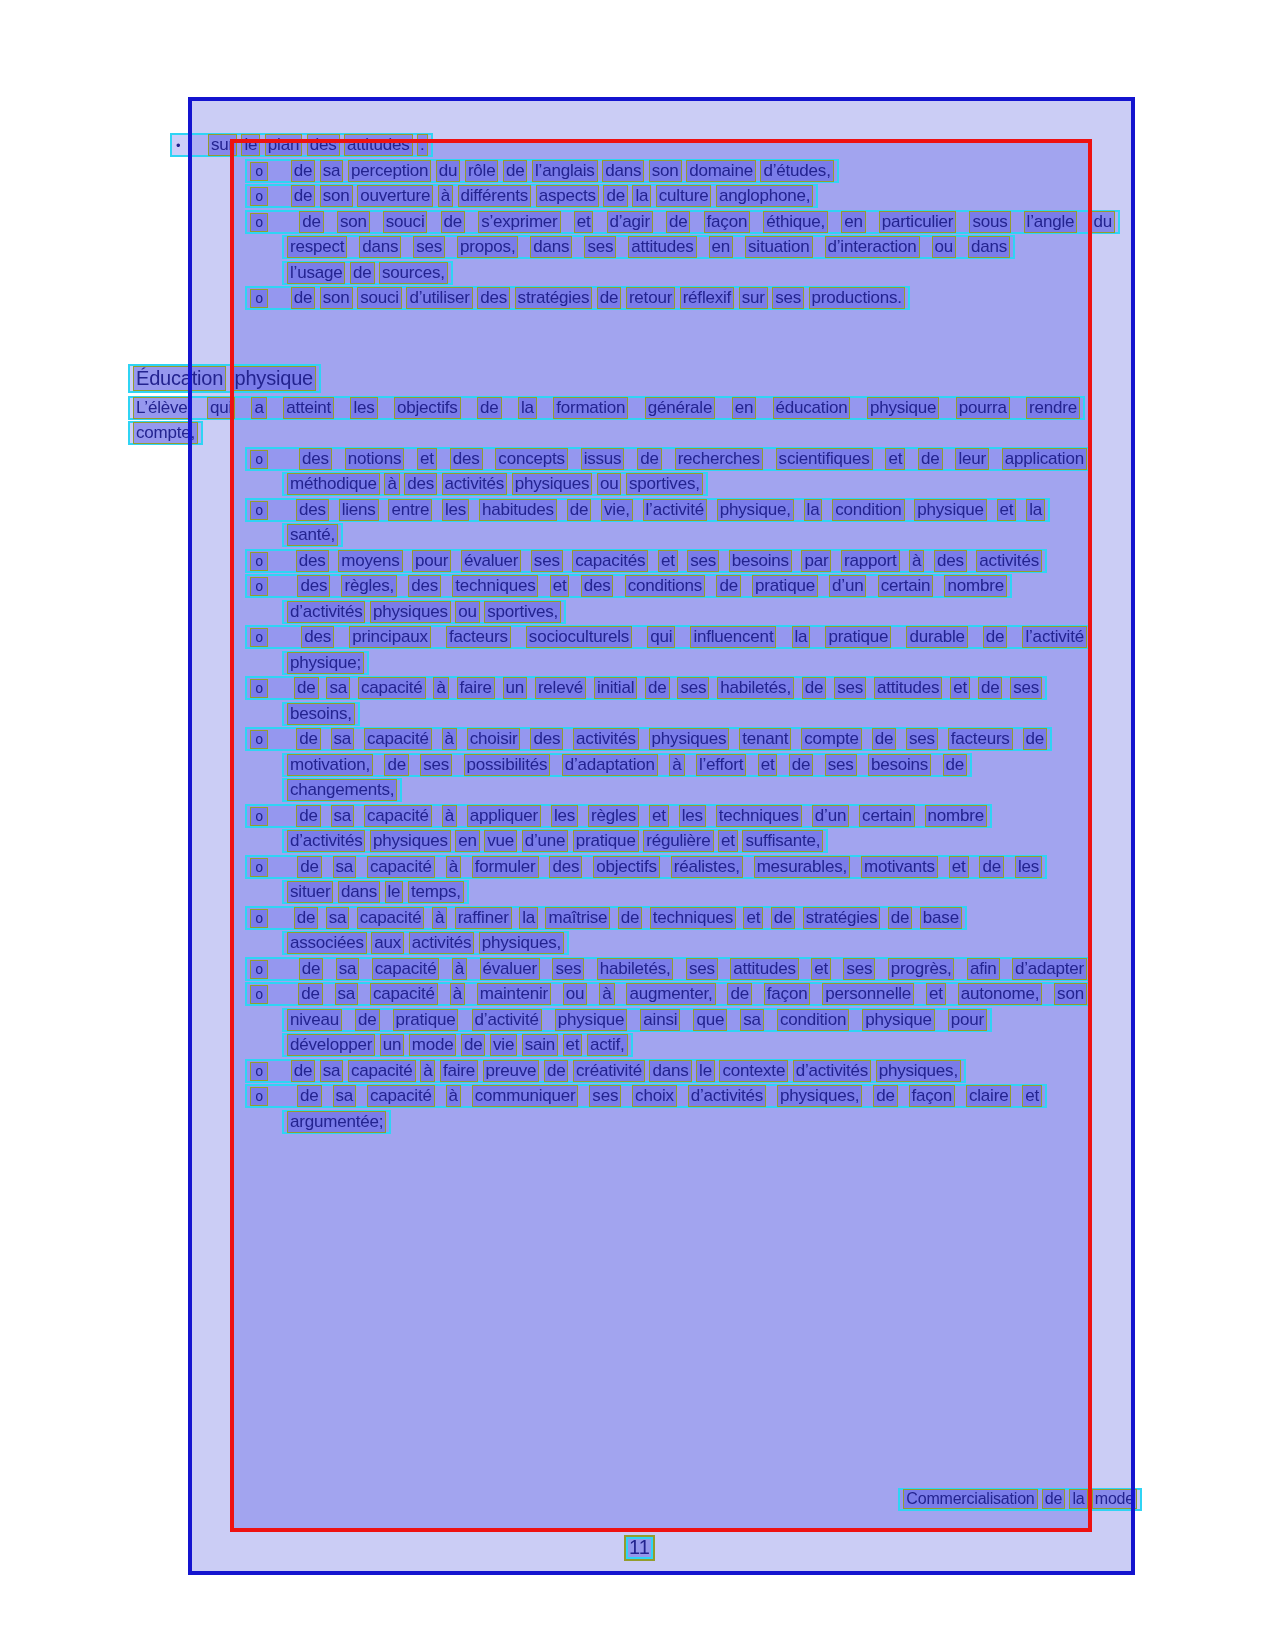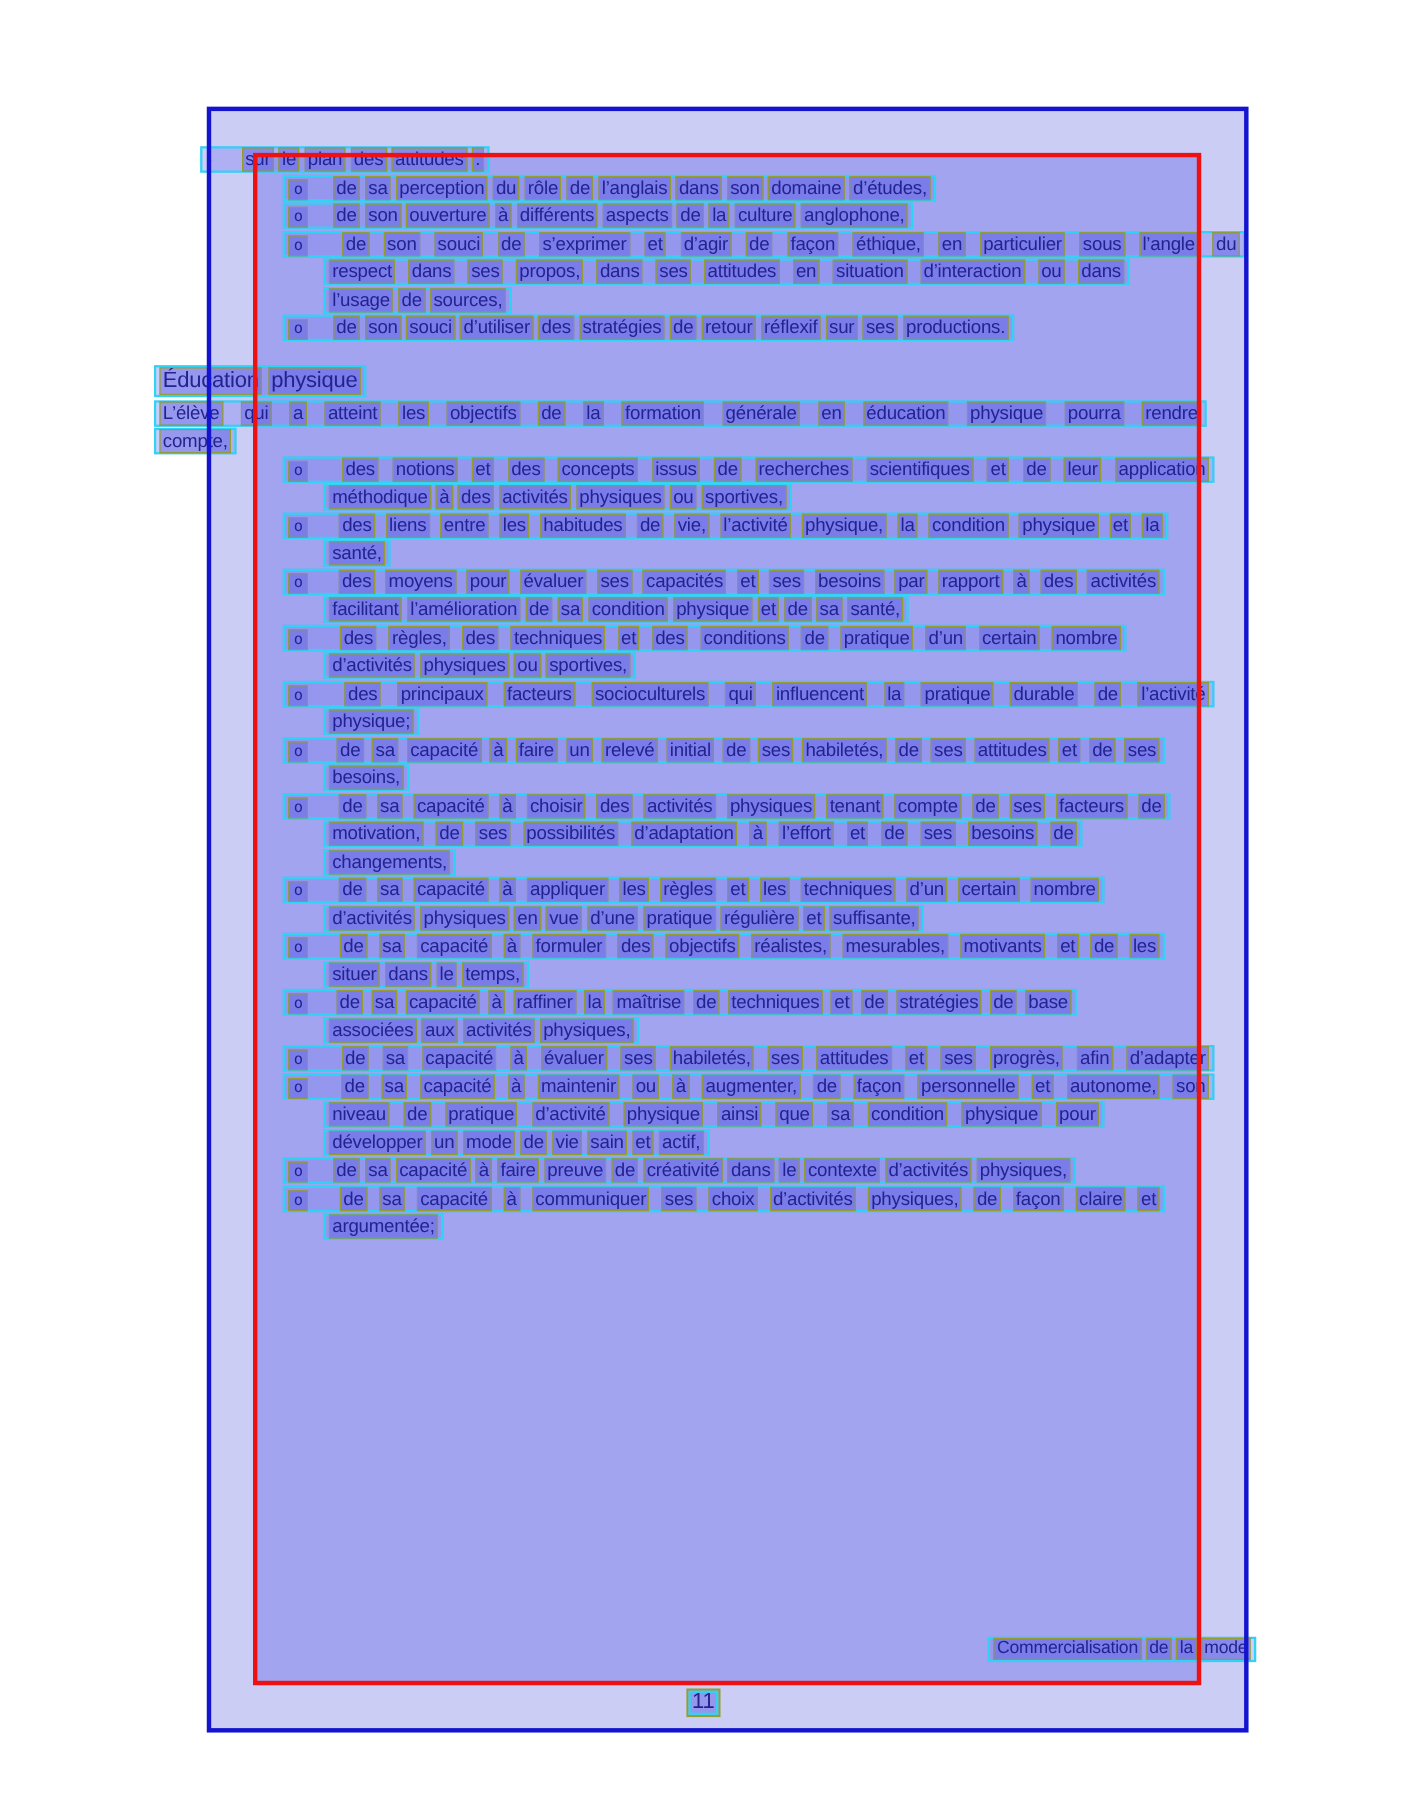--- a/index.html
+++ b/index.html
@@ -19,21 +19,21 @@
   .block-overlay{
     position:absolute;left:230px;top:139px;width:862px;height:1393px;
     background:var(--block-overlay);z-index:6;
   }
   .red-box{
     position:absolute;left:230px;top:139px;width:862px;height:1393px;
     border:4px solid var(--region-border);box-sizing:border-box;z-index:30;
     pointer-events:none;background:transparent;
   }
   .content{position:absolute;left:0;top:133px;width:1275px;z-index:20;}
-  .row{height:25.5px;position:relative;padding-left:12px;}
+  .row{height:25.5px;position:relative;}
   .hrow{height:30px;}
   .line-box{
     display:inline-block;vertical-align:top;box-sizing:border-box;
     border:2px solid var(--line-border);background:var(--line-fill);
     white-space:nowrap;padding:0 3px;height:24px;line-height:19px;
     font-size:17px;color:var(--text);letter-spacing:-0.2px;
   }
   .hrow .line-box{height:29px;line-height:24px;font-size:20px;}
   .just{text-align:justify;text-align-last:justify;}
   .w{
@@ -66,29 +66,28 @@
   <div class="doc-page"></div>
   <div class="block-overlay"></div>
   <div class="content">
       <div class="row"><div class="line-box" style="margin-left: 170px;"><span class="bmark">•</span><span class="tab1"></span> <span class="w">sur</span> <span class="w">le</span> <span class="w">plan</span> <span class="w">des</span> <span class="w">attitudes</span> <span class="w">:</span></div></div>
       <div class="row"><div class="line-box" style="margin-left: 245px;"><span class="omark">o</span><span class="tab"></span> <span class="w">de</span> <span class="w">sa</span> <span class="w">perception</span> <span class="w">du</span> <span class="w">rôle</span> <span class="w">de</span> <span class="w">l’anglais</span> <span class="w">dans</span> <span class="w">son</span> <span class="w">domaine</span> <span class="w">d’études,</span></div></div>
       <div class="row"><div class="line-box" style="margin-left: 245px;"><span class="omark">o</span><span class="tab"></span> <span class="w">de</span> <span class="w">son</span> <span class="w">ouverture</span> <span class="w">à</span> <span class="w">différents</span> <span class="w">aspects</span> <span class="w">de</span> <span class="w">la</span> <span class="w">culture</span> <span class="w">anglophone,</span></div></div>
       <div class="row"><div class="line-box just" style="margin-left: 245px; width: 875px;"><span class="omark">o</span><span class="tab"></span> <span class="w">de</span> <span class="w">son</span> <span class="w">souci</span> <span class="w">de</span> <span class="w">s’exprimer</span> <span class="w">et</span> <span class="w">d’agir</span> <span class="w">de</span> <span class="w">façon</span> <span class="w">éthique,</span> <span class="w">en</span> <span class="w">particulier</span> <span class="w">sous</span> <span class="w">l’angle</span> <span class="w">du</span></div></div>
       <div class="row"><div class="line-box just" style="margin-left: 282px; width: 733px;"><span class="w">respect</span> <span class="w">dans</span> <span class="w">ses</span> <span class="w">propos,</span> <span class="w">dans</span> <span class="w">ses</span> <span class="w">attitudes</span> <span class="w">en</span> <span class="w">situation</span> <span class="w">d’interaction</span> <span class="w">ou</span> <span class="w">dans</span></div></div>
       <div class="row"><div class="line-box" style="margin-left: 282px;"><span class="w">l’usage</span> <span class="w">de</span> <span class="w">sources,</span></div></div>
       <div class="row"><div class="line-box" style="margin-left: 245px;"><span class="omark">o</span><span class="tab"></span> <span class="w">de</span> <span class="w">son</span> <span class="w">souci</span> <span class="w">d’utiliser</span> <span class="w">des</span> <span class="w">stratégies</span> <span class="w">de</span> <span class="w">retour</span> <span class="w">réflexif</span> <span class="w">sur</span> <span class="w">ses</span> <span class="w">productions.</span></div></div>
-      <div class="row hrow" style="margin-top: 20px; text-decoration: underline;"><div class="line-box" style="margin-left: 128px;"><span class="w">Éducation</span> <span class="w">physique</span></div></div>
+      <div class="row hrow" style="margin-top: 52px; text-decoration: underline;"><div class="line-box" style="margin-left: 128px;"><span class="w">Éducation</span> <span class="w">physique</span></div></div>
       <div class="row" style="margin-top: 2px;"><div class="line-box just" style="margin-left: 128px; width: 957px;"><span class="w">L’élève</span> <span class="w">qui</span> <span class="w">a</span> <span class="w">atteint</span> <span class="w">les</span> <span class="w">objectifs</span> <span class="w">de</span> <span class="w">la</span> <span class="w">formation</span> <span class="w">générale</span> <span class="w">en</span> <span class="w">éducation</span> <span class="w">physique</span> <span class="w">pourra</span> <span class="w">rendre</span></div></div>
       <div class="row"><div class="line-box" style="margin-left: 128px;"><span class="w">compte,</span></div></div>
       <div class="row"><div class="line-box just" style="margin-left: 245px; width: 847px;"><span class="omark">o</span><span class="tab"></span> <span class="w">des</span> <span class="w">notions</span> <span class="w">et</span> <span class="w">des</span> <span class="w">concepts</span> <span class="w">issus</span> <span class="w">de</span> <span class="w">recherches</span> <span class="w">scientifiques</span> <span class="w">et</span> <span class="w">de</span> <span class="w">leur</span> <span class="w">application</span></div></div>
       <div class="row"><div class="line-box" style="margin-left: 282px;"><span class="w">méthodique</span> <span class="w">à</span> <span class="w">des</span> <span class="w">activités</span> <span class="w">physiques</span> <span class="w">ou</span> <span class="w">sportives,</span></div></div>
       <div class="row"><div class="line-box just" style="margin-left: 245px; width: 805px;"><span class="omark">o</span><span class="tab"></span> <span class="w">des</span> <span class="w">liens</span> <span class="w">entre</span> <span class="w">les</span> <span class="w">habitudes</span> <span class="w">de</span> <span class="w">vie,</span> <span class="w">l’activité</span> <span class="w">physique,</span> <span class="w">la</span> <span class="w">condition</span> <span class="w">physique</span> <span class="w">et</span> <span class="w">la</span></div></div>
       <div class="row"><div class="line-box" style="margin-left: 282px;"><span class="w">santé,</span></div></div>
       <div class="row"><div class="line-box just" style="margin-left: 245px; width: 802px;"><span class="omark">o</span><span class="tab"></span> <span class="w">des</span> <span class="w">moyens</span> <span class="w">pour</span> <span class="w">évaluer</span> <span class="w">ses</span> <span class="w">capacités</span> <span class="w">et</span> <span class="w">ses</span> <span class="w">besoins</span> <span class="w">par</span> <span class="w">rapport</span> <span class="w">à</span> <span class="w">des</span> <span class="w">activités</span></div></div>
-      <div class="row"><div class="line-box" style="margin-left: 282px;"><span class="w">facilitant</span> <span class="w">l’amélioration</span> <span class="w">de</span> <span class="w">sa</span> <span class="w">condition</span> <span class="w">physique</span> <span class="w">et</span> <span class="w">de</span> <span class="w">sa</span> <span class="w">santé,</span></div></div>
       <div class="row"><div class="line-box just" style="margin-left: 245px; width: 767px;"><span class="omark">o</span><span class="tab"></span> <span class="w">des</span> <span class="w">règles,</span> <span class="w">des</span> <span class="w">techniques</span> <span class="w">et</span> <span class="w">des</span> <span class="w">conditions</span> <span class="w">de</span> <span class="w">pratique</span> <span class="w">d’un</span> <span class="w">certain</span> <span class="w">nombre</span></div></div>
       <div class="row"><div class="line-box" style="margin-left: 282px;"><span class="w">d’activités</span> <span class="w">physiques</span> <span class="w">ou</span> <span class="w">sportives,</span></div></div>
       <div class="row"><div class="line-box just" style="margin-left: 245px; width: 847px;"><span class="omark">o</span><span class="tab"></span> <span class="w">des</span> <span class="w">principaux</span> <span class="w">facteurs</span> <span class="w">socioculturels</span> <span class="w">qui</span> <span class="w">influencent</span> <span class="w">la</span> <span class="w">pratique</span> <span class="w">durable</span> <span class="w">de</span> <span class="w">l’activité</span></div></div>
       <div class="row"><div class="line-box" style="margin-left: 282px;"><span class="w">physique;</span></div></div>
       <div class="row"><div class="line-box just" style="margin-left: 245px; width: 802px;"><span class="omark">o</span><span class="tab"></span> <span class="w">de</span> <span class="w">sa</span> <span class="w">capacité</span> <span class="w">à</span> <span class="w">faire</span> <span class="w">un</span> <span class="w">relevé</span> <span class="w">initial</span> <span class="w">de</span> <span class="w">ses</span> <span class="w">habiletés,</span> <span class="w">de</span> <span class="w">ses</span> <span class="w">attitudes</span> <span class="w">et</span> <span class="w">de</span> <span class="w">ses</span></div></div>
       <div class="row"><div class="line-box" style="margin-left: 282px;"><span class="w">besoins,</span></div></div>
       <div class="row"><div class="line-box just" style="margin-left: 245px; width: 807px;"><span class="omark">o</span><span class="tab"></span> <span class="w">de</span> <span class="w">sa</span> <span class="w">capacité</span> <span class="w">à</span> <span class="w">choisir</span> <span class="w">des</span> <span class="w">activités</span> <span class="w">physiques</span> <span class="w">tenant</span> <span class="w">compte</span> <span class="w">de</span> <span class="w">ses</span> <span class="w">facteurs</span> <span class="w">de</span></div></div>
       <div class="row"><div class="line-box just" style="margin-left: 282px; width: 690px;"><span class="w">motivation,</span> <span class="w">de</span> <span class="w">ses</span> <span class="w">possibilités</span> <span class="w">d’adaptation</span> <span class="w">à</span> <span class="w">l’effort</span> <span class="w">et</span> <span class="w">de</span> <span class="w">ses</span> <span class="w">besoins</span> <span class="w">de</span></div></div>
       <div class="row"><div class="line-box" style="margin-left: 282px;"><span class="w">changements,</span></div></div>
       <div class="row"><div class="line-box just" style="margin-left: 245px; width: 747px;"><span class="omark">o</span><span class="tab"></span> <span class="w">de</span> <span class="w">sa</span> <span class="w">capacité</span> <span class="w">à</span> <span class="w">appliquer</span> <span class="w">les</span> <span class="w">règles</span> <span class="w">et</span> <span class="w">les</span> <span class="w">techniques</span> <span class="w">d’un</span> <span class="w">certain</span> <span class="w">nombre</span></div></div>

